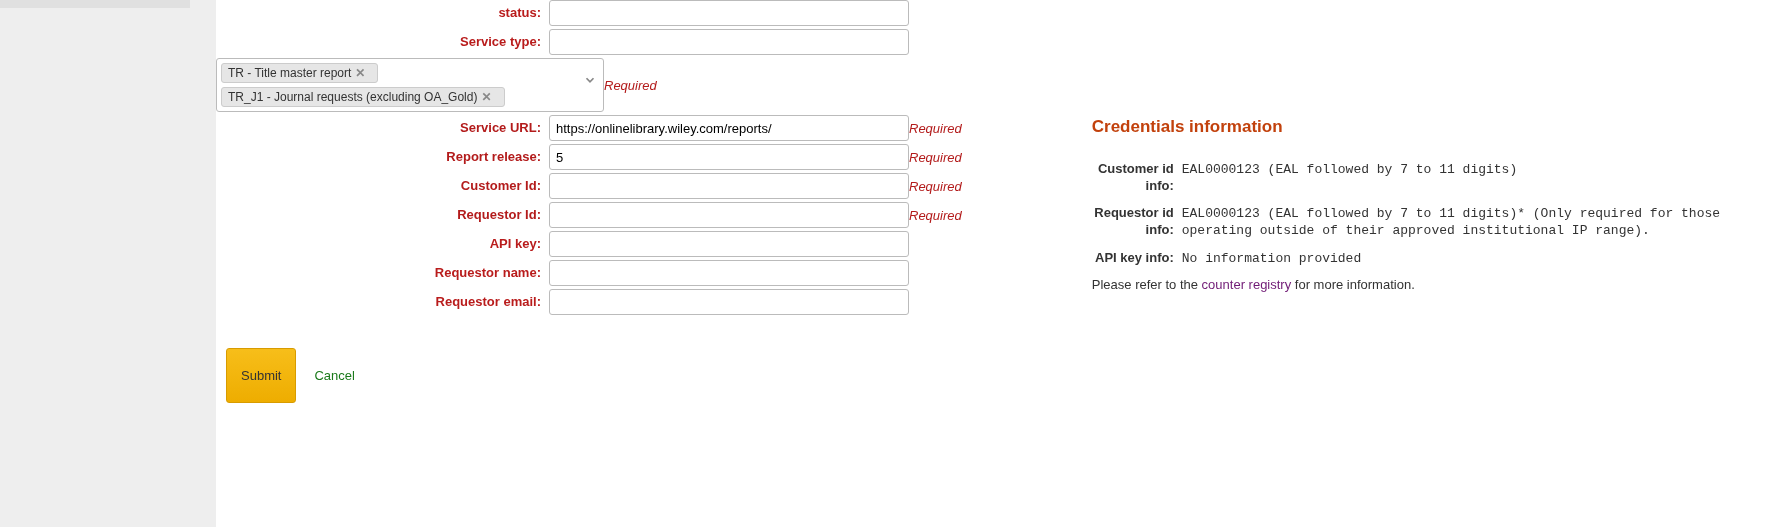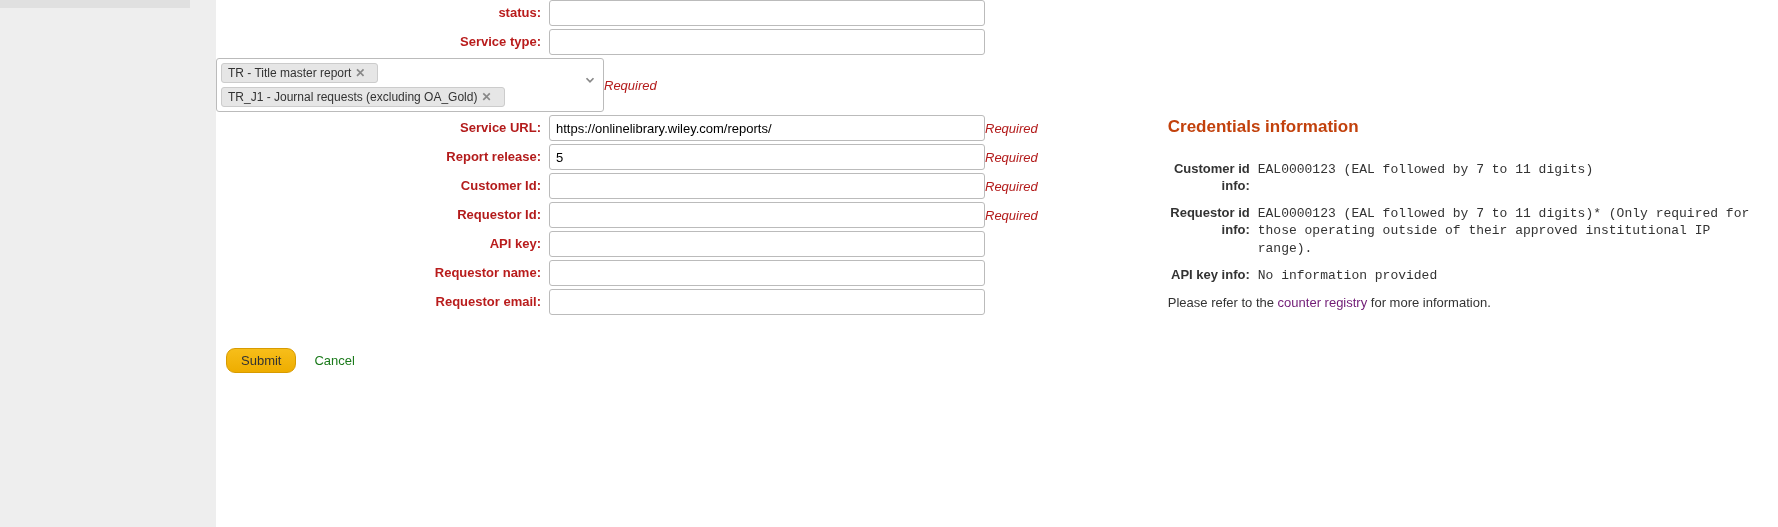--- a/index.html
+++ b/index.html
@@ -47,21 +47,21 @@
     color: #b91c1c;
   }
   .form-label.req {
     color: #b31b1b;
   }
   .form-control-wrap {
     display: flex;
     align-items: center;
   }
   .text-input {
-    width: 436px;
+    width: 360px;
     height: 26px;
     border: 1px solid #bbb;
     border-radius: 3px;
     padding: 2px 6px;
     font-size: 13px;
     font-family: inherit;
     background: #fff;
   }
   .required-hint {
     color: #b31b1b;
@@ -160,22 +160,22 @@
   .actions {
     padding: 30px 0 12px 10px;
     display: flex;
     align-items: center;
     gap: 18px;
   }
   .btn-submit {
     background: #f5b400;
     background: linear-gradient(#f7be1a, #eead00);
     border: 1px solid #d89b00;
-    border-radius: 9px;
-    padding: 4px 14px;
+    border-radius: 3px;
+    padding: 19px 14px;
     color: #333;
     font-size: 13px;
     cursor: pointer;
   }
   .btn-cancel {
     color: #1b7a1b;
     background: none;
     border: none;
     cursor: pointer;
     font-size: 13px;

